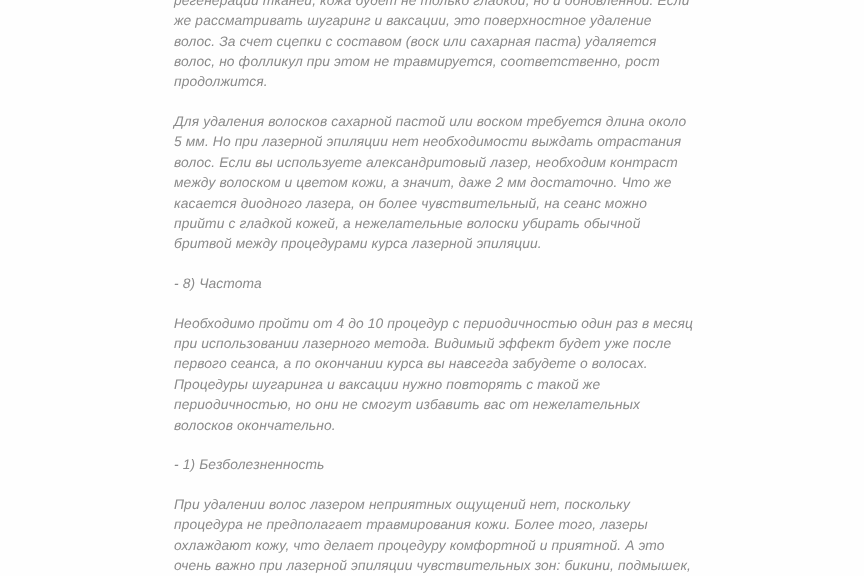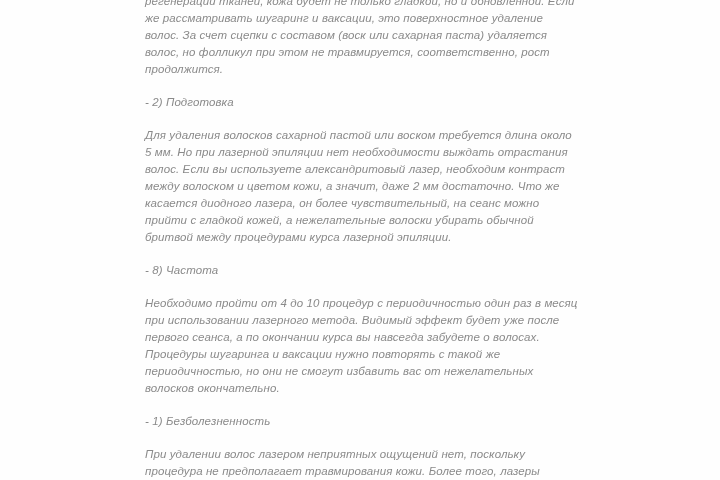--- a/index.html
+++ b/index.html
@@ -40,21 +40,20 @@
     font-size: 11.5px;
     color: #8a8a8a;
   }
 </style>
 </head>
 <body>
 
 <div class="page">
   <div class="article">
     <p class="para">регенерации тканей, кожа будет не только гладкой, но и обновленной. Если же рассматривать шугаринг и ваксации, это поверхностное удаление волос. За счет сцепки с составом (воск или сахарная паста) удаляется волос, но фолликул при этом не травмируется, соответственно, рост продолжится.</p>
-    <p class="heading">- 2) Подготовка</p>
     <p class="para">Для удаления волосков сахарной пастой или воском требуется длина около 5 мм. Но при лазерной эпиляции нет необходимости выждать отрастания волос. Если вы используете александритовый лазер, необходим контраст между волоском и цветом кожи, а значит, даже 2 мм достаточно. Что же касается диодного лазера, он более чувствительный, на сеанс можно прийти с гладкой кожей, а нежелательные волоски убирать обычной бритвой между процедурами курса лазерной эпиляции.</p>
     <p class="heading">- 8) Частота</p>
     <p class="para">Необходимо пройти от 4 до 10 процедур с периодичностью один раз в месяц при использовании лазерного метода. Видимый эффект будет уже после первого сеанса, а по окончании курса вы навсегда забудете о волосах. Процедуры шугаринга и ваксации нужно повторять с такой же периодичностью, но они не смогут избавить вас от нежелательных волосков окончательно.</p>
     <p class="heading">- 1) Безболезненность</p>
     <p class="para">При удалении волос лазером неприятных ощущений нет, поскольку процедура не предполагает травмирования кожи. Более того, лазеры охлаждают кожу, что делает процедуру комфортной и приятной. А это очень важно при лазерной эпиляции чувствительных зон: бикини, подмышек, верхней губы. При эпиляции сахарной пастой или воском нельзя избежать болевых ощущений.</p>
 
   </div>
 </div>
 
 </body></html>

